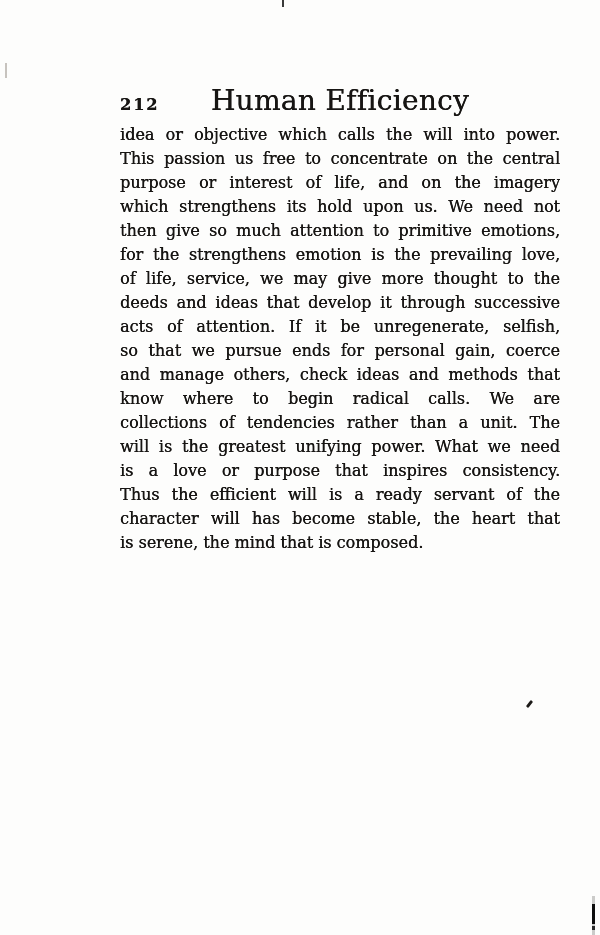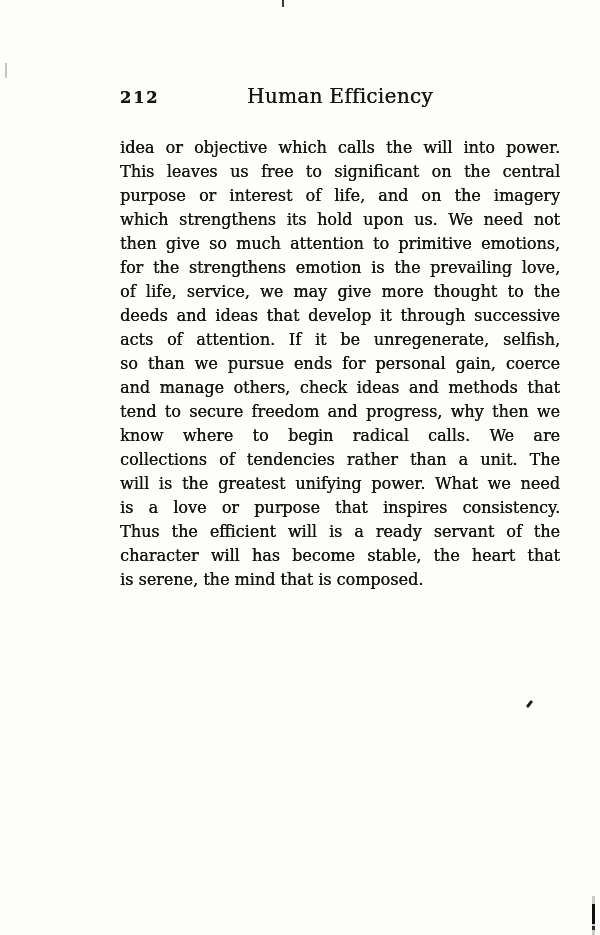--- a/index.html
+++ b/index.html
@@ -28,30 +28,30 @@
   .pagenum {
     width: 70px;
     font-size: 16px;
     font-weight: bold;
     letter-spacing: 2px;
     text-shadow: 0.25px 0 0 currentColor;
   }
   .title {
     flex: 1;
     text-align: center;
-    font-size: 20px;
+    font-size: 28px;
     letter-spacing: 0.3px;
     white-space: nowrap;
     text-shadow: 0.3px 0 0 currentColor;
   }
   .header .spacer { width: 70px; }
   
   .bodytext {
     position: absolute;
-    top: 136px;
+    top: 123px;
     left: 120px;
     width: 440px;
     font-size: 16px;
     line-height: 24px;
     text-shadow: 0.28px 0 0 currentColor;
   }
   .line {
     height: 24px;
     overflow: hidden;
     text-align: justify;
@@ -103,31 +103,30 @@
   <div class="artifact mark-right-dot"></div>
 
   <div class="header">
     <span class="pagenum">212</span>
     <span class="title">Human Efficiency</span>
     <span class="spacer"></span>
   </div>
 
   <div class="bodytext">
     <div class="line">idea or objective which calls the will into power.</div>
-    <div class="line">This leaves us free to significant on the central</div>
+    <div class="line">This passion us free to concentrate on the central</div>
     <div class="line">purpose or interest of life, and on the imagery</div>
     <div class="line">which strengthens its hold upon us.  We need not</div>
     <div class="line">then give so much attention to primitive emotions,</div>
     <div class="line">for the strengthens emotion is the prevailing love,</div>
     <div class="line">of life, service, we may give more thought to the</div>
     <div class="line">deeds and ideas that develop it through successive</div>
     <div class="line">acts of attention.  If it be unregenerate, selfish,</div>
-    <div class="line">so than we pursue ends for personal gain, coerce</div>
+    <div class="line">so that we pursue ends for personal gain, coerce</div>
     <div class="line">and manage others, check ideas and methods that</div>
-    <div class="line">tend to secure freedom and progress, why then we</div>
     <div class="line">know where to begin radical calls.  We are</div>
     <div class="line">collections of tendencies rather than a unit.  The</div>
     <div class="line">will is the greatest unifying power.  What we need</div>
     <div class="line">is a love or purpose that inspires consistency.</div>
     <div class="line">Thus the efficient will is a ready servant of the</div>
     <div class="line">character will has become stable, the heart that</div>
     <div class="line last">is serene, the mind that is composed.</div>
   </div>
 
 </div>

